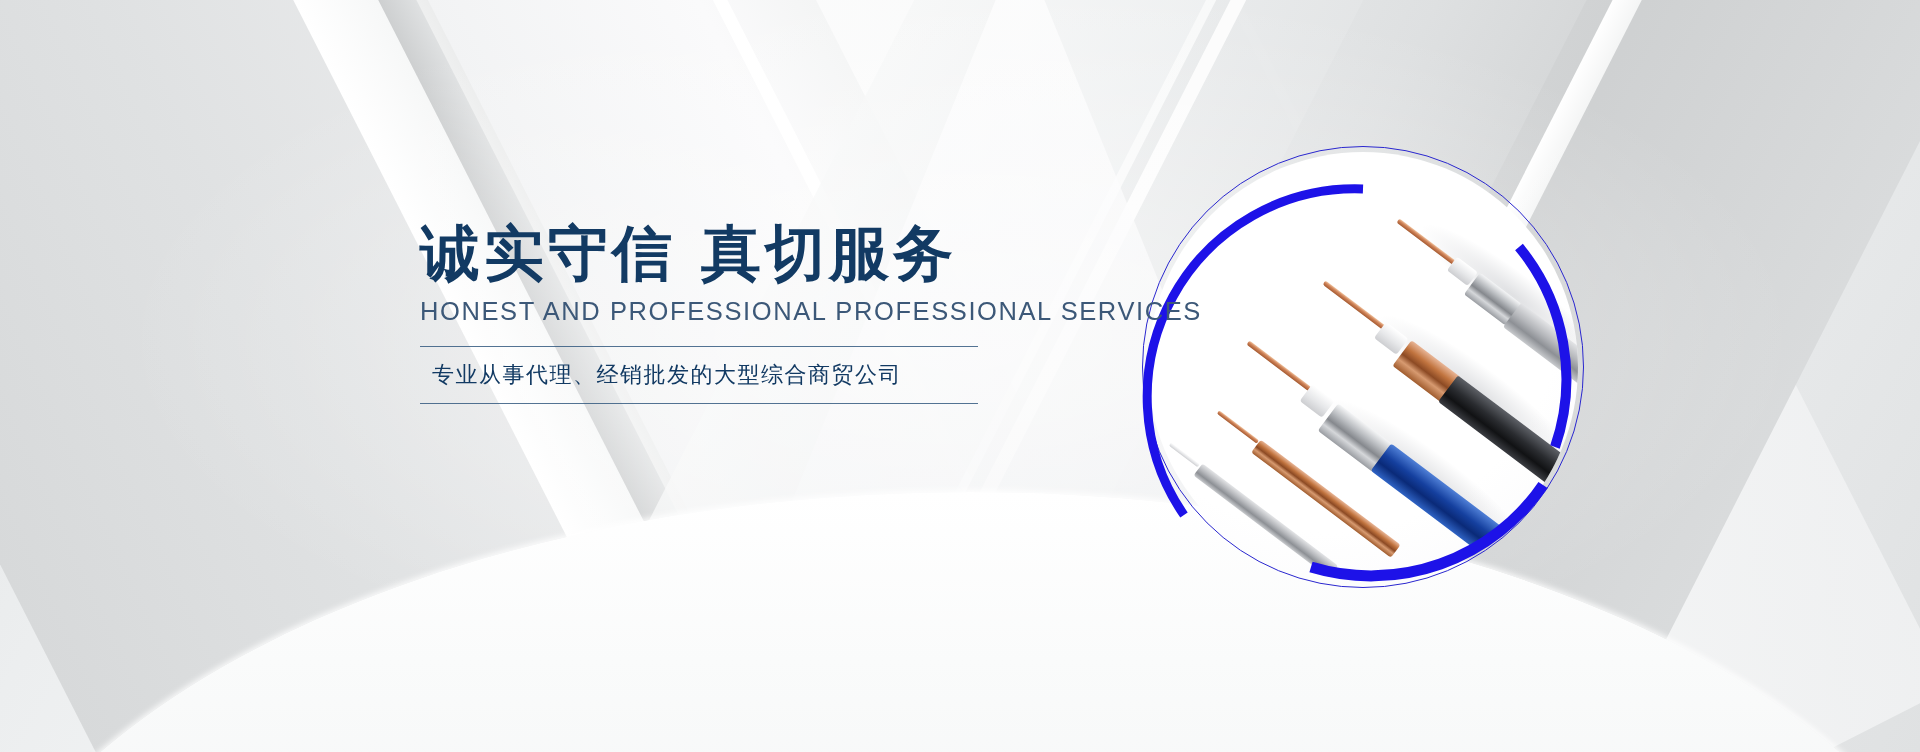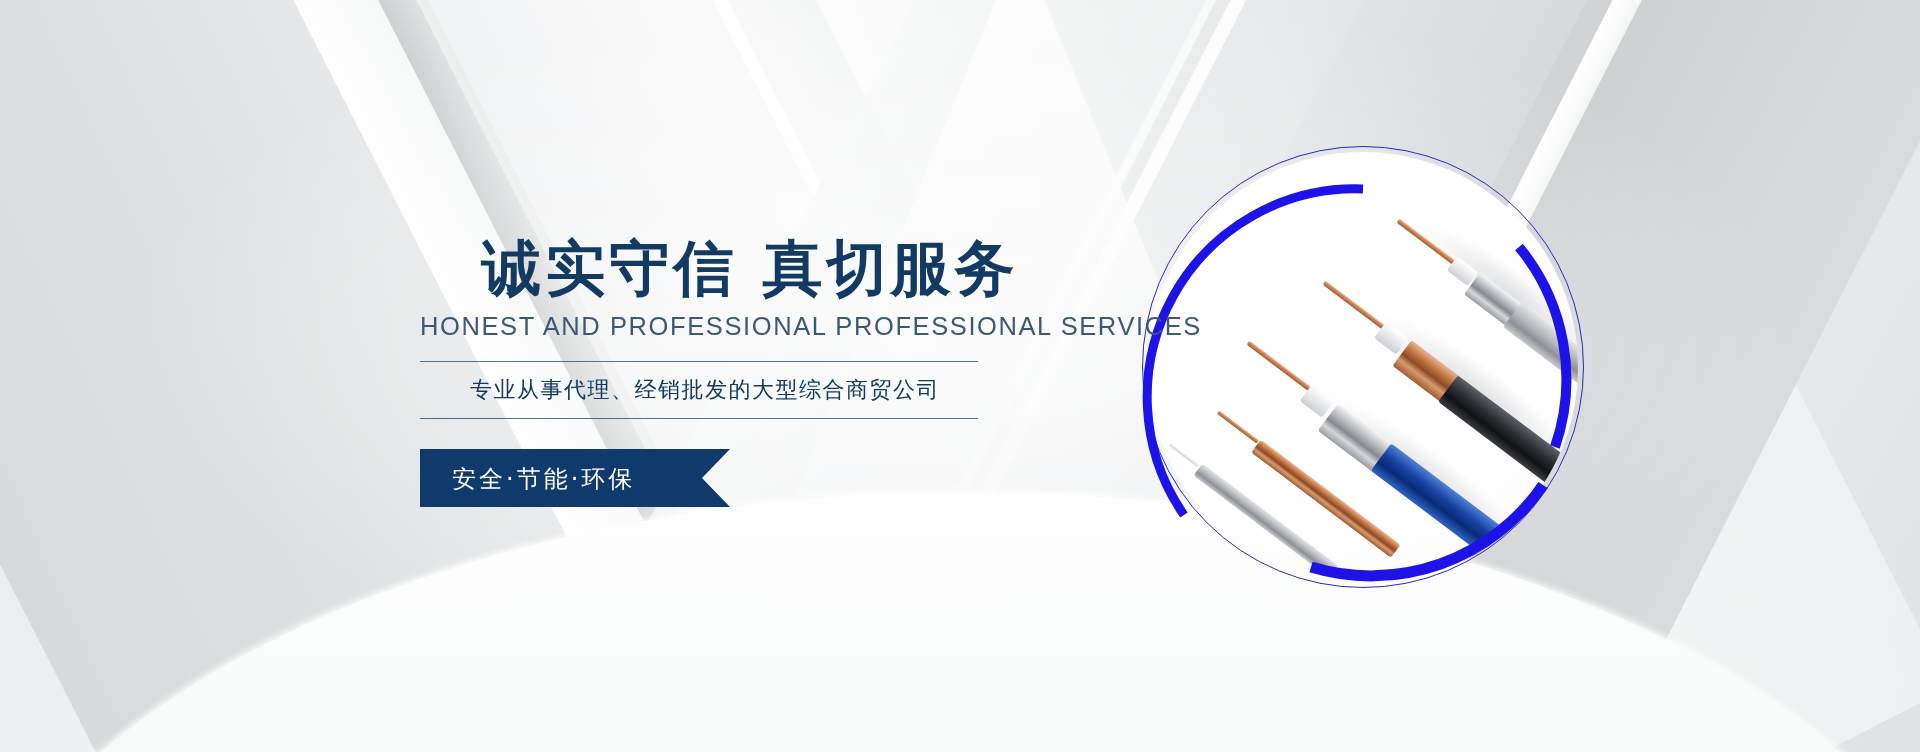--- a/index.html
+++ b/index.html
@@ -67,21 +67,21 @@
     box-shadow:0 -2px 6px rgba(255,255,255,.9);}
   .floor2{position:absolute;left:120px;bottom:-330px;width:1760px;height:520px;
     border-radius:50% 50% 0 0 / 100% 100% 0 0;
     background:linear-gradient(180deg,#f7f8f8 0%,#eeeff0 100%);opacity:.7;}
 
   
   .vig{position:absolute;inset:0;
     background:radial-gradient(ellipse at 50% 45%,rgba(255,255,255,.55) 0%,rgba(255,255,255,0) 62%);}
 
   
-  .copy{position:absolute;left:420px;top:238px;width:660px;z-index:6;text-align:center;}
+  .copy{position:absolute;left:420px;top:223px;width:660px;z-index:6;}
 
   .headline{
     font-family:"DejaVu Sans","Liberation Sans",sans-serif;
     font-size:60px;font-weight:bold;color:#123a63;
     letter-spacing:4px;line-height:1;margin:0 0 14px 0;white-space:nowrap;
   }
   .subline{
     font-size:25.5px;color:#3c5878;letter-spacing:1.6px;
     font-weight:400;margin:0 0 20px 0;white-space:nowrap;
   }
@@ -149,26 +149,20 @@
   <div class="copy">
     <h1 class="headline">诚实守信 真切服务</h1>
     <div class="subline">HONEST AND PROFESSIONAL PROFESSIONAL SERVICES</div>
 
     <div class="descwrap">
       <div class="rule"></div>
       <div class="desc">专业从事代理、经销批发的大型综合商贸公司</div>
       <div class="rule"></div>
     </div>
 
-    <div>
-      <svg width="310" height="58" viewBox="0 0 310 58" style="display:block">
-        <path d="M0 0 H310 L282 29 L310 58 H0 Z" fill="#103a6b"></path>
-        <text x="32" y="38" font-family="DejaVu Sans, Liberation Sans, sans-serif" font-size="24" letter-spacing="3" fill="#ffffff">安全·节能·环保</text>
-      </svg>
-    </div>
   </div>
 
   <div class="circle">
 
     <div class="disc">
       <div class="cables">
 
         <div class="shadow" style="left:150px;top:300px;width:260px;height:54px;transform:rotate(37deg);"></div>
         <div class="shadow" style="left:205px;top:215px;width:250px;height:50px;transform:rotate(37deg);"></div>
         <div class="shadow" style="left:250px;top:120px;width:230px;height:46px;transform:rotate(37deg);"></div>

